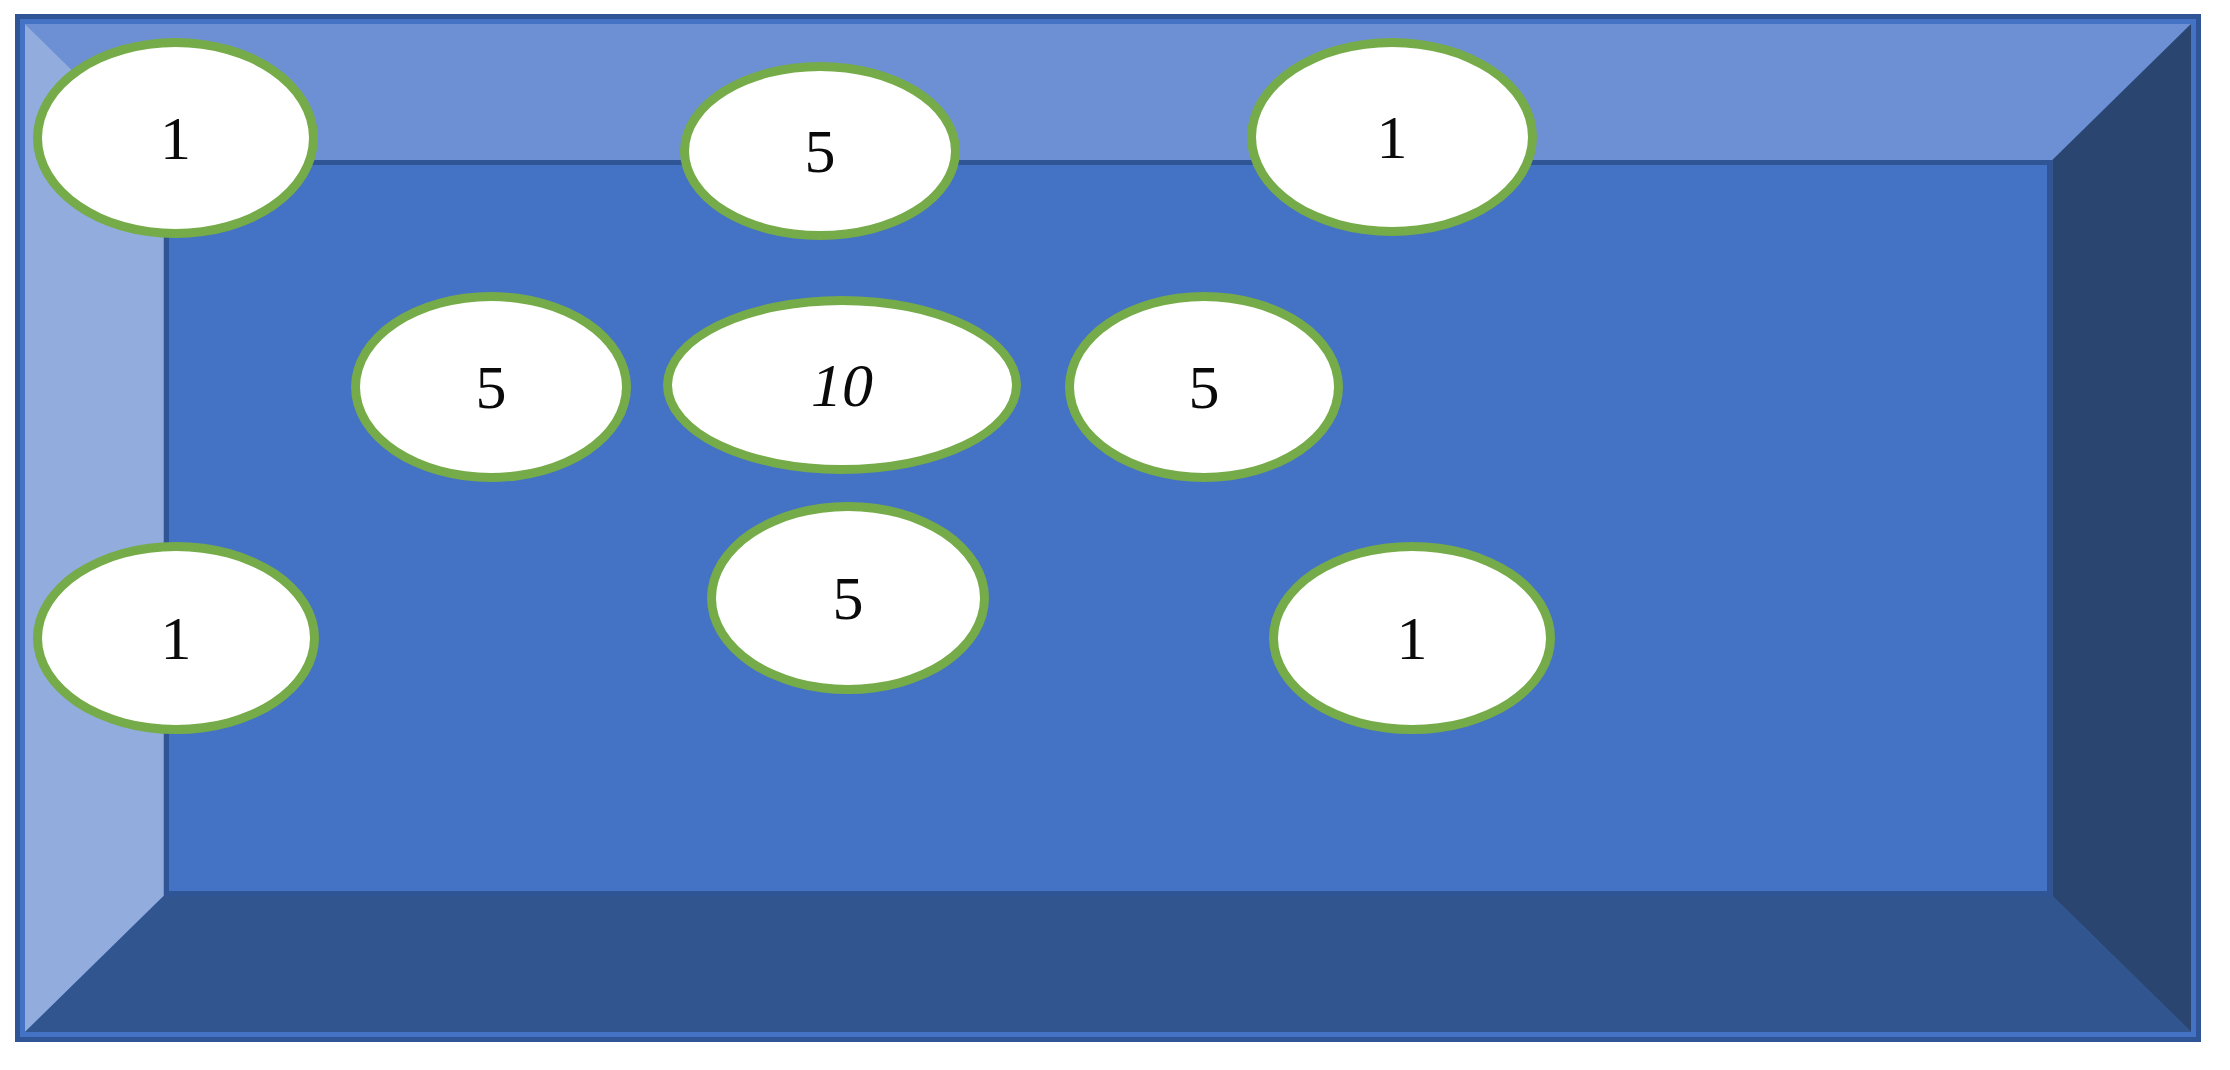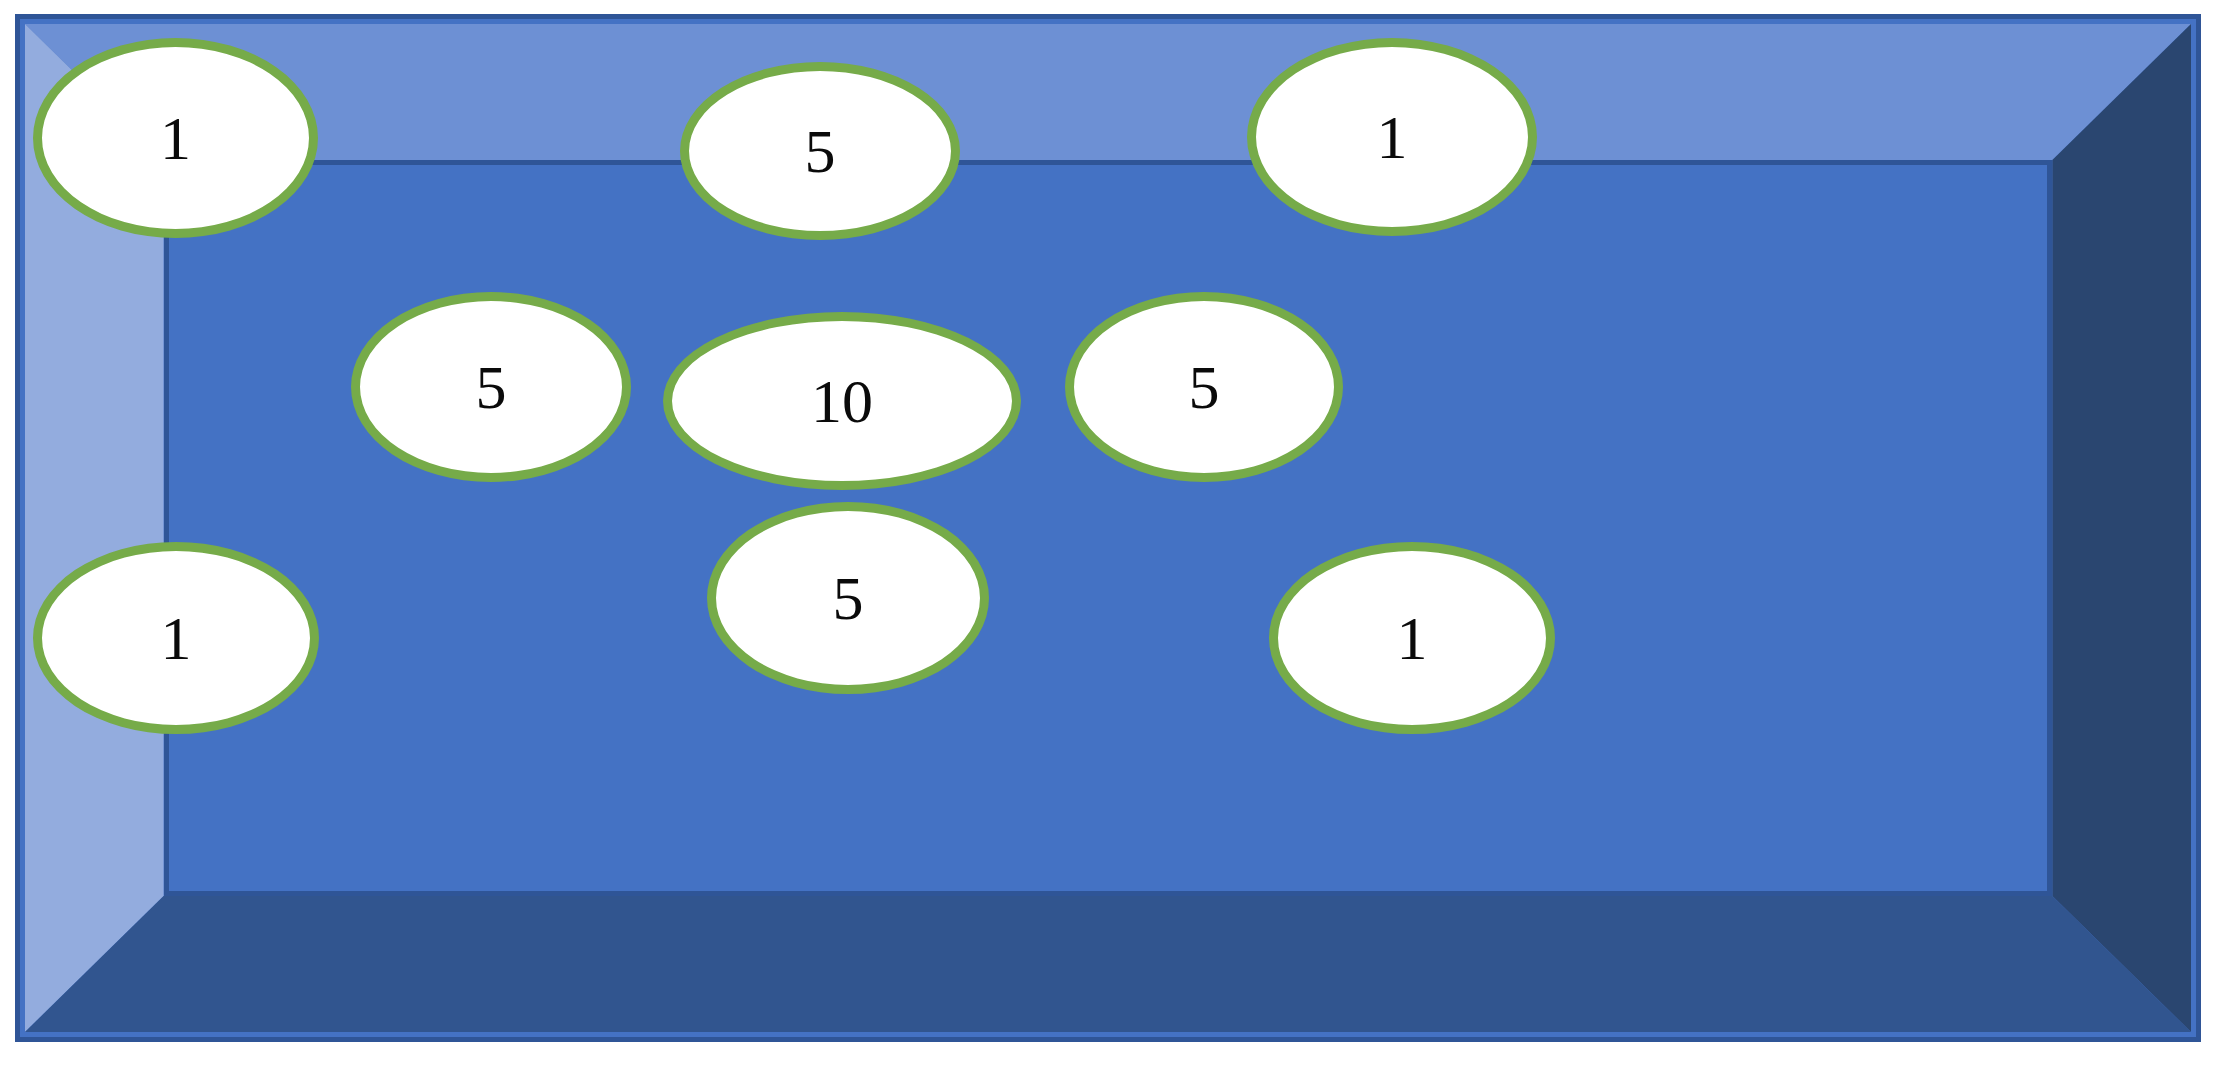--- a/index.html
+++ b/index.html
@@ -129,21 +129,21 @@
       </div>
       <div class="node" style="left: 680px; top: 62px; width: 280px; height: 178px;">
         <span class="node-label">5</span>
       </div>
       <div class="node" style="left: 1247px; top: 38px; width: 290px; height: 198px;">
         <span class="node-label">1</span>
       </div>
       <div class="node" style="left: 351px; top: 292px; width: 280px; height: 190px;">
         <span class="node-label">5</span>
       </div>
-      <div class="node" style="left: 663px; top: 312px; width: 358px; height: 178px;">
+      <div class="node" style="left: 663px; top: 296px; width: 358px; height: 178px; font-style: italic;">
         <span class="node-label">10</span>
       </div>
       <div class="node" style="left: 1065px; top: 292px; width: 278px; height: 190px;">
         <span class="node-label">5</span>
       </div>
       <div class="node" style="left: 707px; top: 502px; width: 282px; height: 192px;">
         <span class="node-label">5</span>
       </div>
       <div class="node" style="left: 33px; top: 542px; width: 286px; height: 192px;">
         <span class="node-label">1</span>

